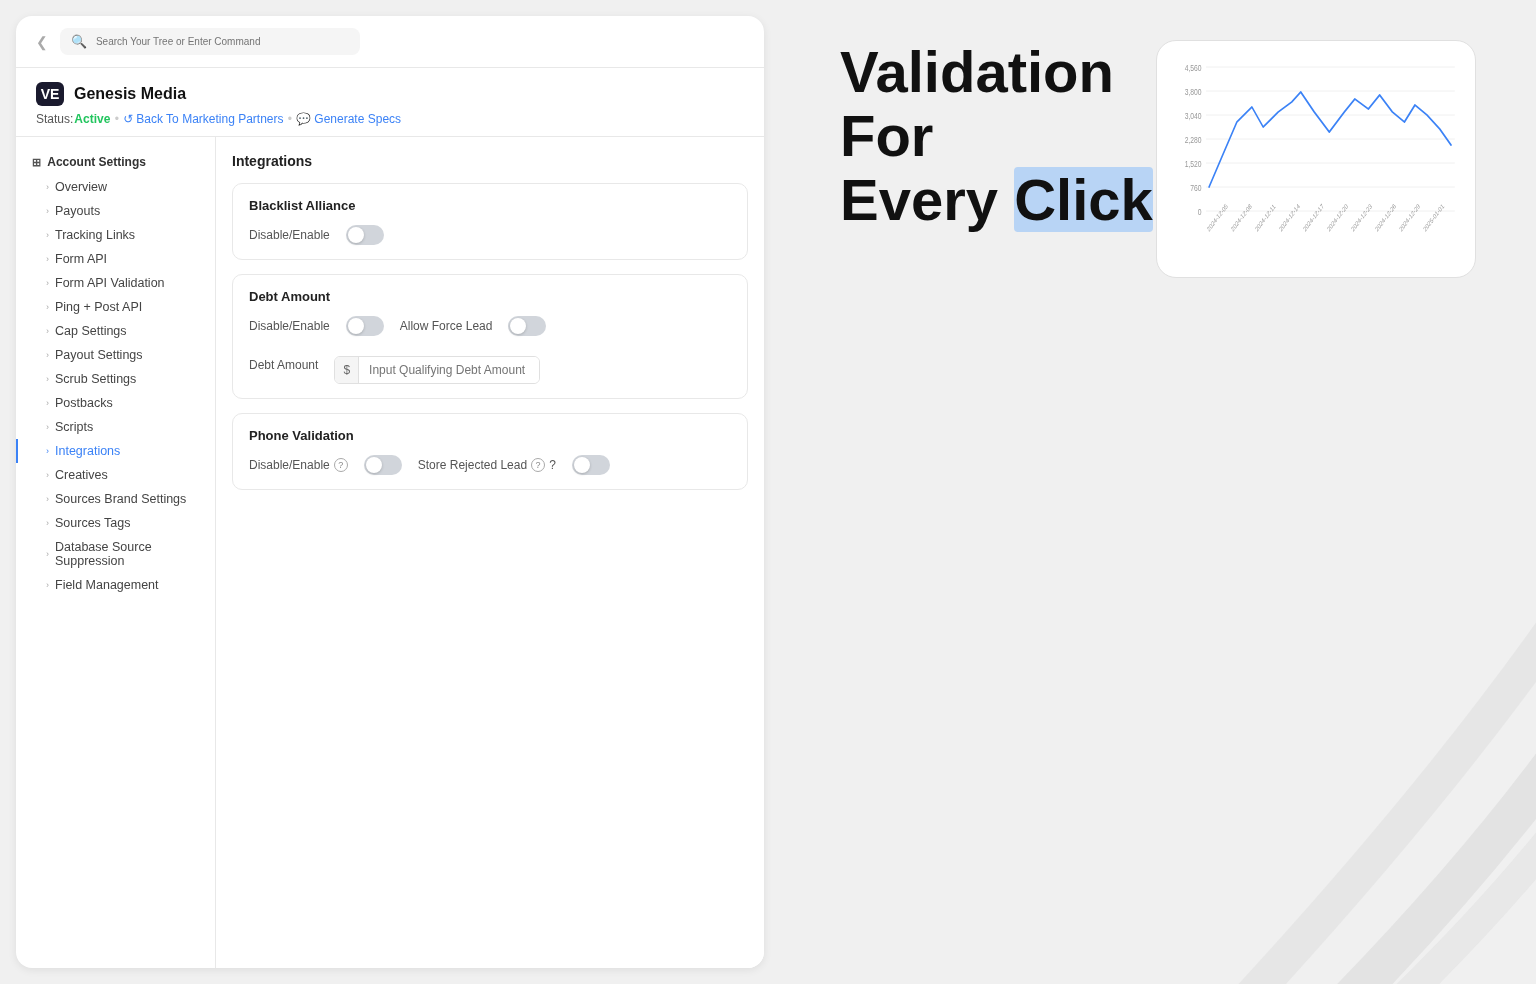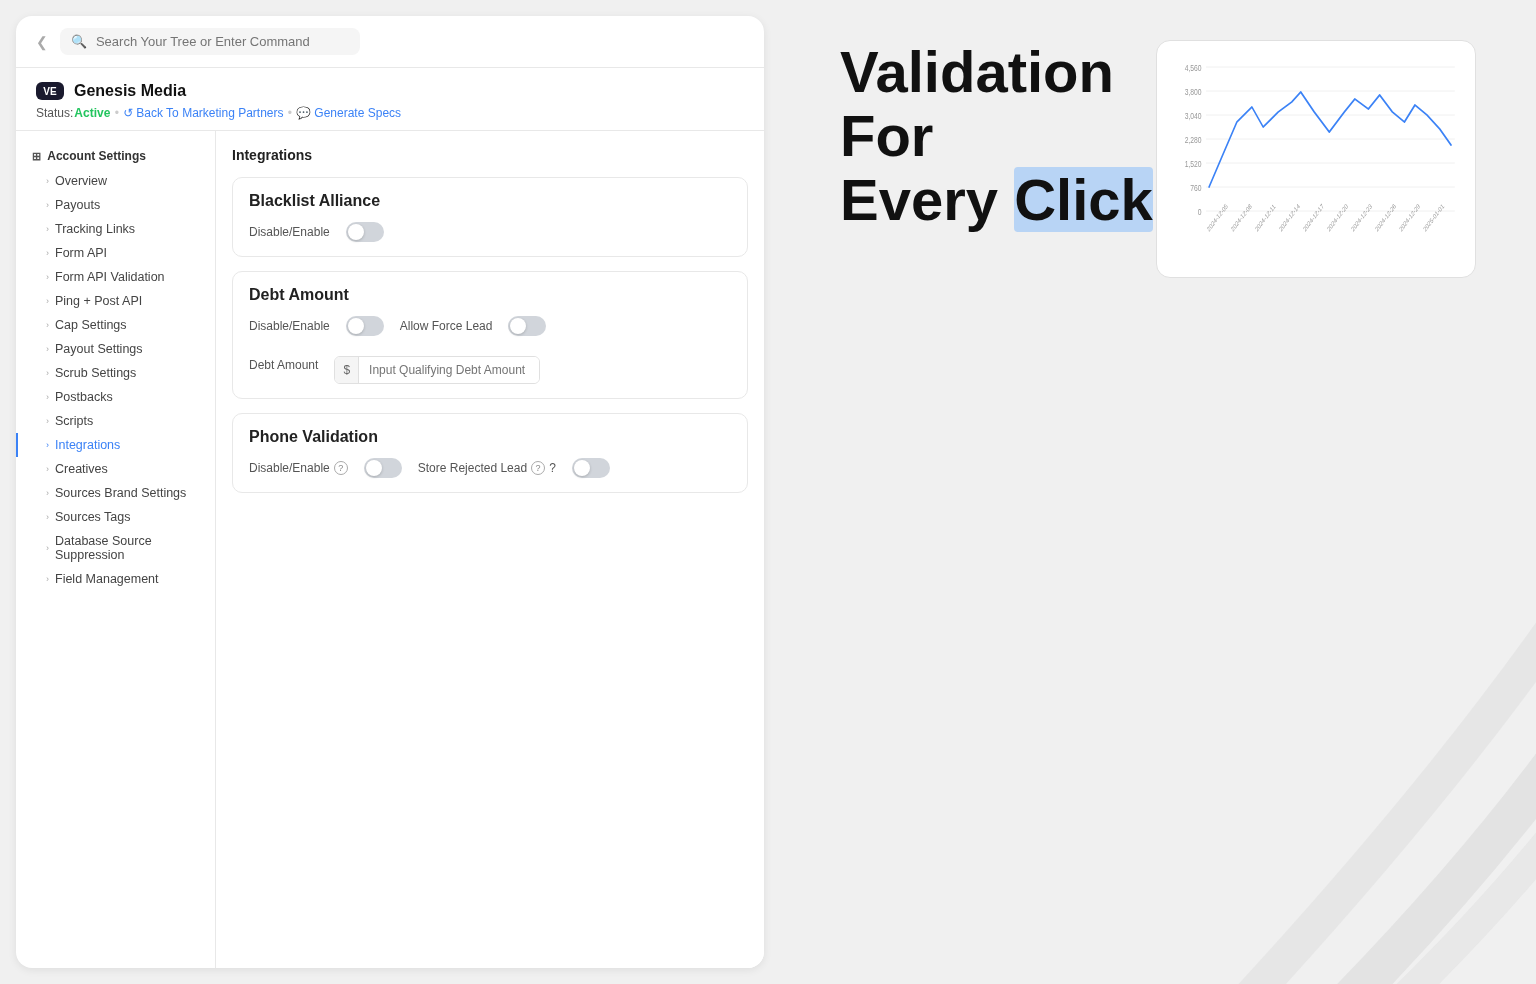--- a/index.html
+++ b/index.html
@@ -46,46 +46,46 @@
       padding: 6px 12px;
       gap: 8px;
       flex: 1;
       max-width: 300px;
     }
     .search-icon-svg { color: #999; font-size: 13px; }
     .search-input {
       border: none;
       background: transparent;
       outline: none;
-      font-size: 13px;
+      font-size: 10px;
       color: #be185d;
       width: 100%;
     }
 
     
     .entity-header {
       padding: 14px 20px 10px;
       border-bottom: 1px solid #e8e8e8;
     }
     .entity-title {
       display: flex;
       align-items: center;
       gap: 10px;
       margin-bottom: 6px;
     }
     .entity-avatar {
       width: 28px;
-      height: 18px;
+      height: 24px;
       background: #1a1a2e;
       color: #fff;
       border-radius: 6px;
       display: flex;
       align-items: center;
       justify-content: center;
-      font-size: 10px;
+      font-size: 14px;
       font-weight: 700;
     }
     .entity-name {
       font-size: 16px;
       font-weight: 700;
       color: #111;
     }
     .entity-meta {
       display: flex;
       align-items: flex-start;
@@ -165,21 +165,21 @@
     }
 
     
     .integration-card {
       border: 1px solid #e8e8e8;
       border-radius: 10px;
       padding: 14px 16px;
       margin-bottom: 14px;
     }
     .card-title {
-      font-size: 16px;
+      font-size: 13px;
       font-weight: 600;
       color: #222;
       margin-bottom: 12px;
     }
     .card-row {
       display: flex;
       align-items: center;
       gap: 16px;
       flex-wrap: wrap;
     }
@@ -289,21 +289,21 @@
     .hero-highlight {
       background: #b8d4f5;
       border-radius: 4px;
       padding: 0 0;
     }
 
     
     .chart-card {
       background: #fff;
       border: 1px solid #e0e0e0;
-      border-radius: 14px;
+      border-radius: 20px;
       padding: 16px;
       width: 380px;
       z-index: 2;
       position: relative;
     }
     .chart-area {
       width: 100%;
       height: 200px;
     }
 

